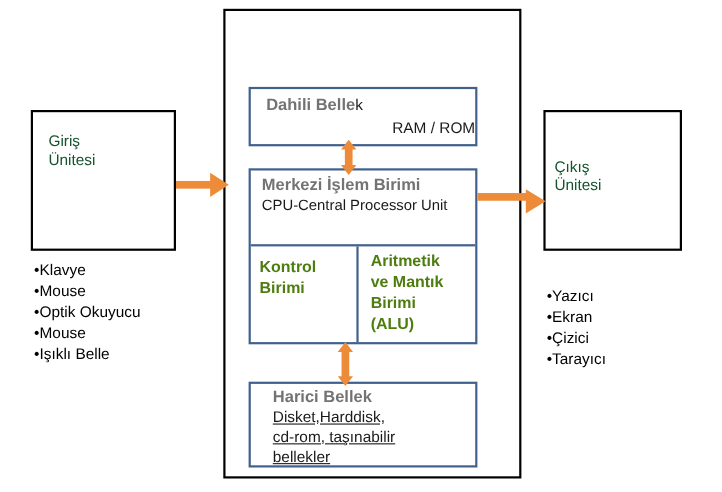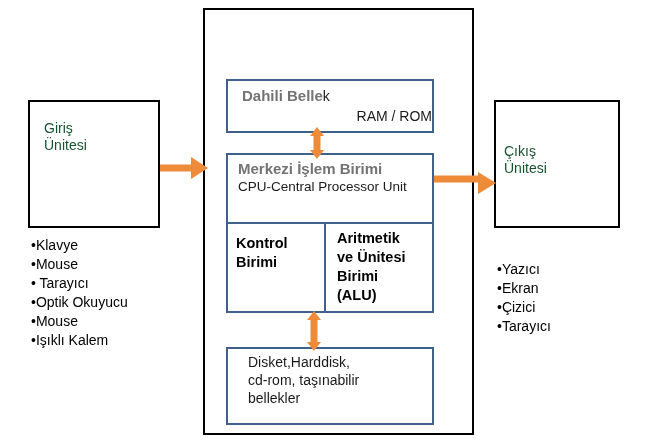--- a/index.html
+++ b/index.html
@@ -67,21 +67,21 @@
   }
   .bullet-list div {
     white-space: nowrap;
   }
 
   
   .cell-text {
     position: absolute;
     font-weight: bold;
     font-size: 14.5px;
-    color: #000000;
+    color: #4d7c0f;
     line-height: 19px;
     white-space: pre-line;
   }
 
   .pad-box {
     position: absolute;
   }
 
   
   #arrows {
@@ -108,24 +108,23 @@
 
 <div id="canvas">
 
   <div class="black-box" style="left:28px; top:100px; width:132px; height:128px;"></div>
   <div class="unit-label" style="left:44px; top:120px; width:110px;">Giriş
 Ünitesi</div>
 
   <div class="bullet-list" style="left:18px; top:236px; width:175px;margin-left:13px;">
     <div>•Klavye</div>
     <div>•Mouse</div>
-    <div>• Tarayıcı</div>
     <div>•Optik Okuyucu</div>
     <div>•Mouse</div>
-    <div>•Işıklı  Kalem</div>
+    <div>•Işıklı  Belle</div>
   </div>
 
   <div class="black-box" style="left:203px; top:8px; width:271px; height:427px;"></div>
 
 
   <div class="blue-box" style="left:226px; top:79px; width:208px; height:54px;"></div>
   <div class="pad-box" style="left:242px; top:86px; width:190px;">
     <div style="line-height:19px;">
       <span class="hdr-bold">Dahili Belle</span><span class="sub-reg">k</span>
     </div>
@@ -140,27 +139,28 @@
   </div>
 
   <div class="divider-h" style="left:228px; top:222px; width:204px;"></div>
 
   <div class="divider-v" style="left:324px; top:224px; height:87px;"></div>
 
   <div class="cell-text" style="left:236px; top:234px; width:85px;">Kontrol
 Birimi</div>
 
   <div class="cell-text" style="left:337px; top:229px; width:95px;">Aritmetik
-ve Ünitesi
+ve Mantık
 Birimi
 (ALU)</div>
 
   <div class="blue-box" style="left:226px; top:347px; width:208px; height:78px;"></div>
   <div class="pad-box" style="left:248px; top:352px; width:186px;">
-    <div class="sub-reg" style="margin-top:1px; line-height:18px;">Disket,Harddisk,
+    <div class="hdr-bold" style="font-size:15px;">Harici Bellek</div>
+    <div class="sub-reg" style="margin-top:1px; line-height:18px;text-decoration:underline;">Disket,Harddisk,
  cd-rom,  taşınabilir
 bellekler</div>
   </div>
 
   <div class="black-box" style="left:494px; top:100px; width:126px; height:128px;"></div>
   <div class="unit-label" style="left:504px; top:143px; width:110px;">Çıkış
 Ünitesi</div>
 
   <div class="bullet-list" style="left:497px; top:260px; width:150px;">
     <div>•Yazıcı</div>

